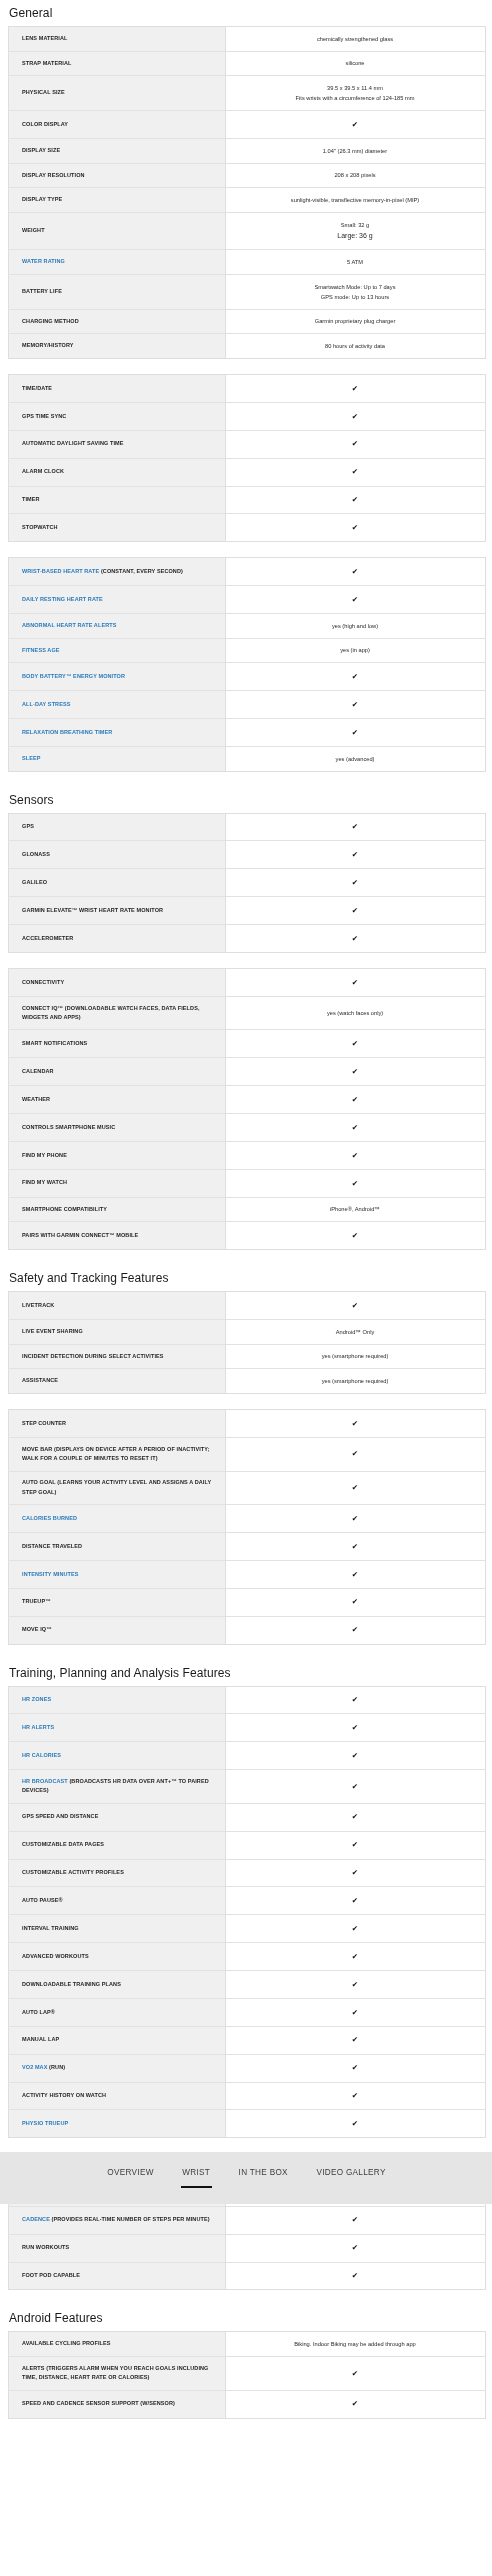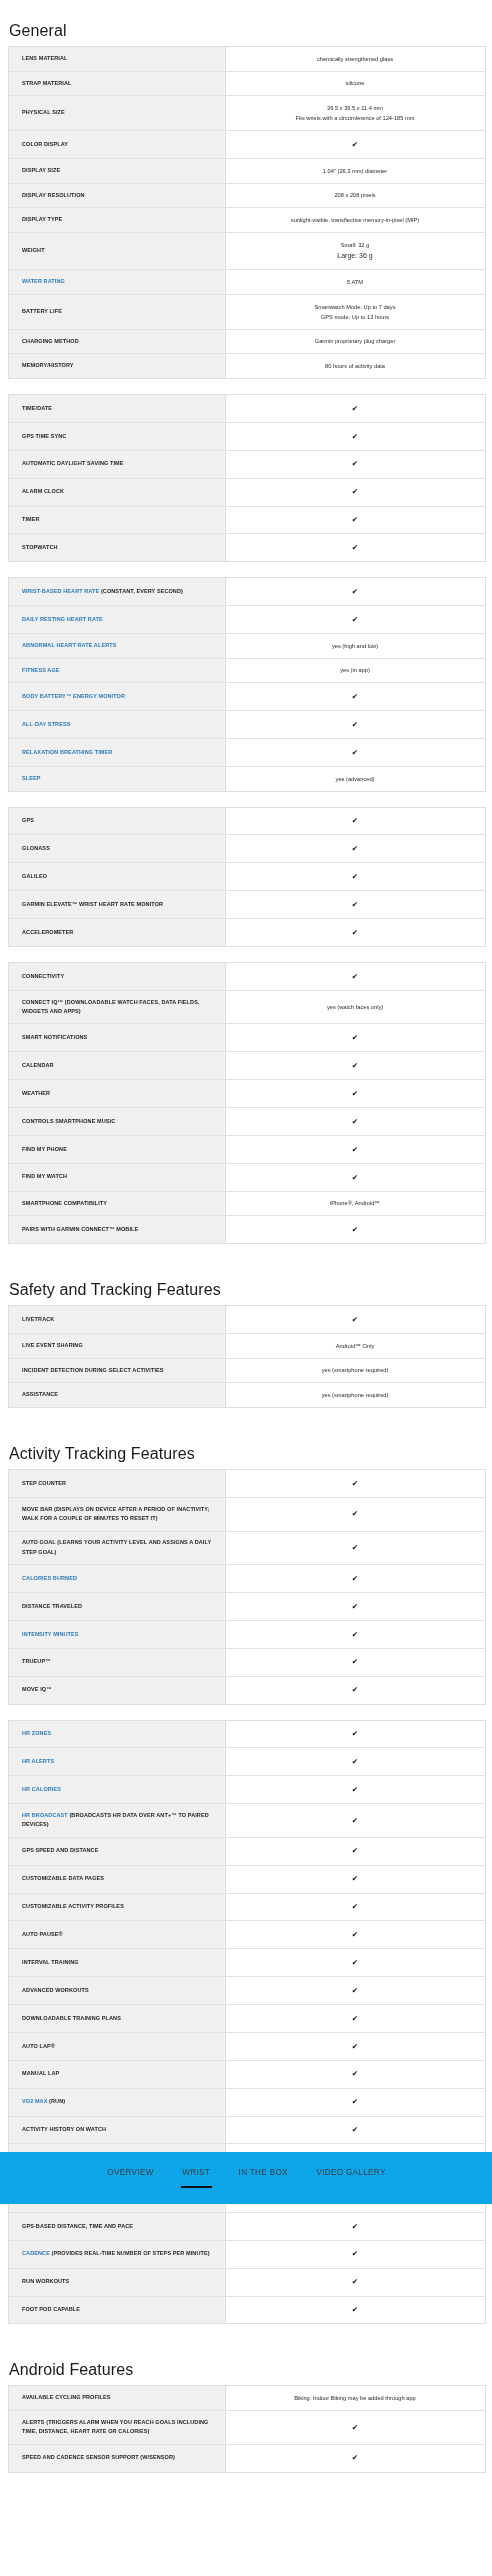--- a/index.html
+++ b/index.html
@@ -9,26 +9,26 @@
     background: #ffffff;
     font-family: "Liberation Sans", "DejaVu Sans", sans-serif;
     color: #222222;
   }
   body { width: 493px; position: relative; }
 
   .page { padding: 0 7.5px 0 7.5px; }
 
   .section { margin-bottom: 15px; }
   .section-title {
-    font-size: 16px;
+    font-size: 12px;
     font-weight: 400;
     color: #1a1a1a;
     letter-spacing: 0.1px;
     margin: 0 0 6px 1.5px;
-    padding-top: 22px;
+    padding-top: 6px;
   }
 
   table.spec-table {
     width: 100%;
     border-collapse: collapse;
     border: 0.7px solid #dedede;
     table-layout: fixed;
   }
   table.spec-table tr { border-bottom: 0.7px solid #e2e2e2; }
   table.spec-table tr:last-child { border-bottom: none; }
@@ -59,21 +59,21 @@
   td.v .big { font-size: 7px; }
   td.v .chk { font-size: 7.5px; font-weight: bold; color: #111; letter-spacing: 0; }
   .lnk { color: #2a7ab9; }
 
   
   .tabbar {
     position: absolute;
     left: 0; top: 2152px;
     width: 493px;
     height: 52px;
-    background: #0ea5e9;
+    background: #e5e5e5;
     display: flex;
     align-items: center;
     justify-content: center;
     gap: 25.5px;
     z-index: 20;
   }
   .tabbar .tab {
     font-size: 8.2px;
     color: #3d3d3d;
     letter-spacing: 0.3px;
@@ -267,20 +267,21 @@
             <tr>
               <td class="k"><span class="lnk">SLEEP</span></td>
               <td class="v">
                 <div>yes (advanced)</div>
               </td>
             </tr>
           </tbody>
         </table>
       </div>
       <div class="section">
+        <div class="section-title">Sensors</div>
         <table class="spec-table">
           <tbody>
             <tr>
               <td class="k"><span>GPS</span></td>
               <td class="v">
                 <div class="chk">✔</div>
               </td>
             </tr>
             <tr>
               <td class="k"><span>GLONASS</span></td>
@@ -400,21 +401,20 @@
             <tr>
               <td class="k"><span>ASSISTANCE</span></td>
               <td class="v">
                 <div>yes (smartphone required)</div>
               </td>
             </tr>
           </tbody>
         </table>
       </div>
       <div class="section">
-        <div class="section-title">Activity Tracking Features</div>
         <table class="spec-table">
           <tbody>
             <tr>
               <td class="k"><span>STEP COUNTER</span></td>
               <td class="v">
                 <div class="chk">✔</div>
               </td>
             </tr>
             <tr>
               <td class="k"><span>MOVE BAR (DISPLAYS ON DEVICE AFTER A PERIOD OF INACTIVITY; WALK FOR A COUPLE OF MINUTES TO RESET IT)</span></td>
@@ -455,20 +455,21 @@
             <tr>
               <td class="k"><span>MOVE IQ™</span></td>
               <td class="v">
                 <div class="chk">✔</div>
               </td>
             </tr>
           </tbody>
         </table>
       </div>
       <div class="section">
+        <div class="section-title">Training, Planning and Analysis Features</div>
         <table class="spec-table">
           <tbody>
             <tr>
               <td class="k"><span class="lnk">HR ZONES</span></td>
               <td class="v">
                 <div class="chk">✔</div>
               </td>
             </tr>
             <tr>
               <td class="k"><span class="lnk">HR ALERTS</span></td>

